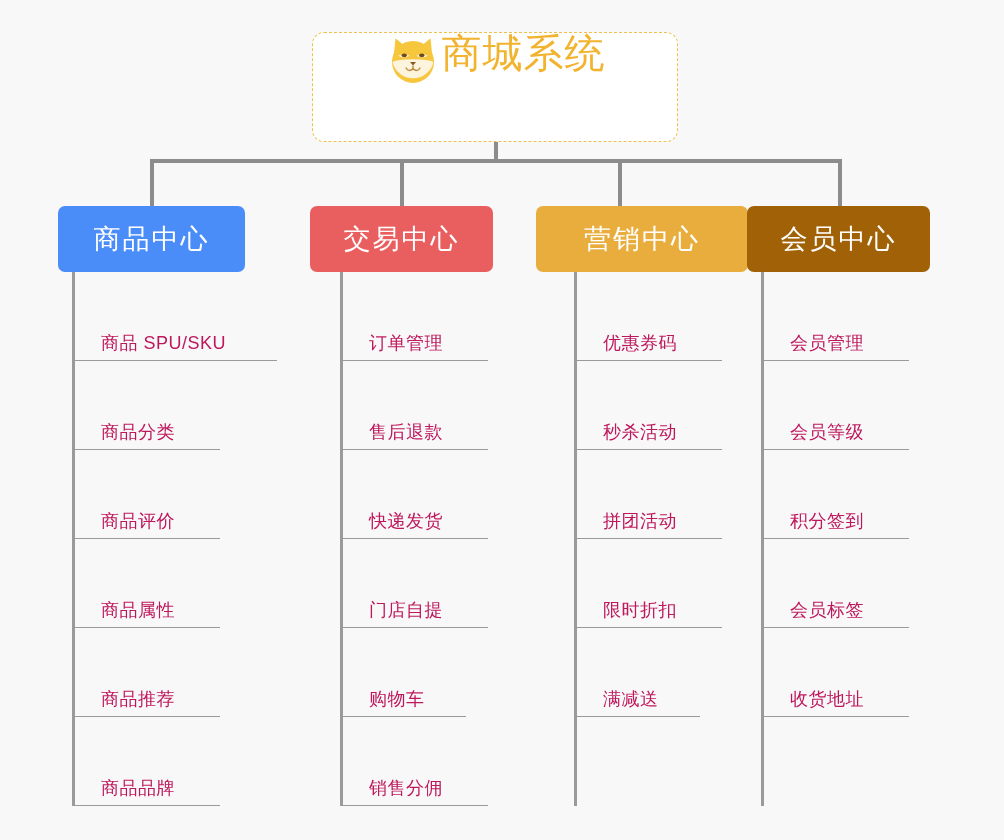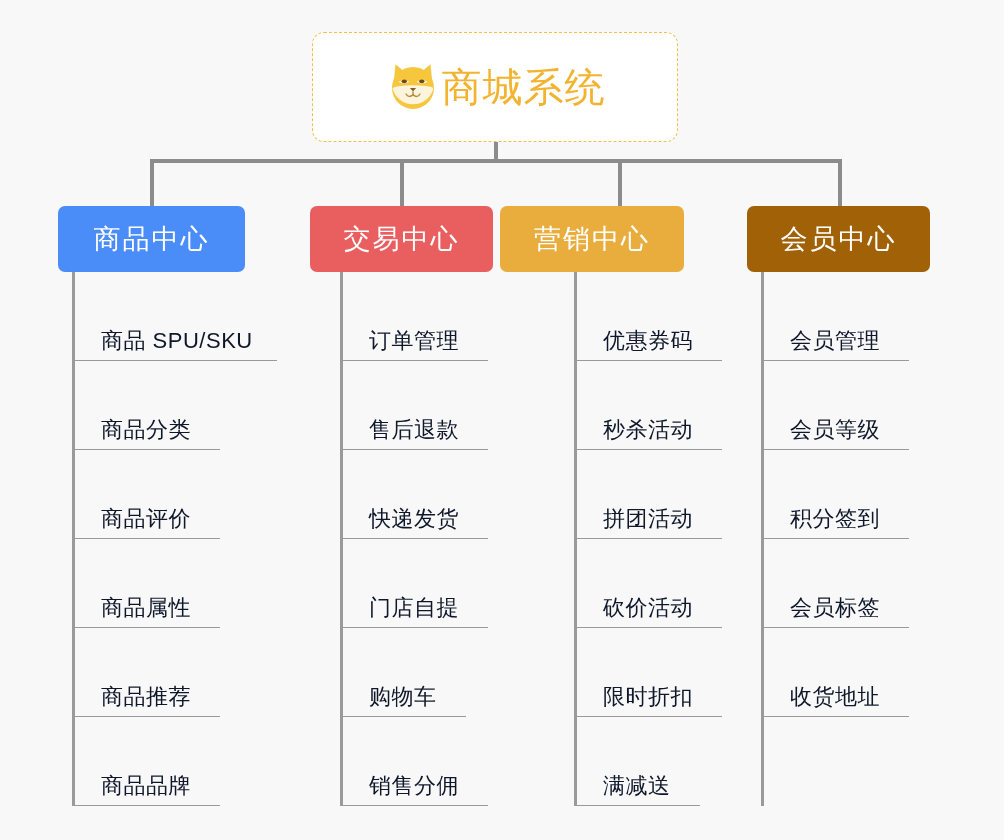--- a/index.html
+++ b/index.html
@@ -24,21 +24,20 @@
     position: absolute;
     left: 312px;
     top: 32px;
     width: 366px;
     height: 110px;
     box-sizing: border-box;
     background: #ffffff;
     border: 1.5px dashed #f0c04a;
     border-radius: 12px;
     display: flex;
-    align-items: center;
     justify-content: center;
     gap: 1px;
   }
   .root-title {
     font-size: 40px;
     color: #f2b430;
     letter-spacing: 1px;
     line-height: 1;
     white-space: nowrap;
   }
@@ -90,22 +89,22 @@
   }
   .leaf-item {
     position: relative;
     height: 89px;
     display: flex;
     align-items: flex-end;
     padding-left: 29px;
     box-sizing: border-box;
   }
   .leaf-text {
-    font-size: 22px;
-    color: #0f172a;
+    font-size: 18px;
+    color: #be185d;
     line-height: 1;
     padding-bottom: 9px;
     white-space: nowrap;
     letter-spacing: 0.5px;
   }
   .leaf-underline {
     position: absolute;
     left: 0;
     bottom: 0;
     height: 1.5px;
@@ -148,21 +147,21 @@
   <div class="conn conn-v" style="left: 400px; top: 159px; height: 47px; background: rgb(140, 140, 140);"></div>
   <div class="conn conn-v" style="left: 618px; top: 159px; height: 47px; background: rgb(140, 140, 140);"></div>
   <div class="conn conn-v" style="left: 838px; top: 159px; height: 47px; background: rgb(140, 140, 140);"></div>
 
   <div class="cat-box" style="left: 58px; width: 187px; background: rgb(75, 141, 248);">
     <span class="cat-label">商品中心</span>
   </div>
   <div class="cat-box" style="left: 310px; width: 183px; background: rgb(233, 94, 94);">
     <span class="cat-label">交易中心</span>
   </div>
-  <div class="cat-box" style="left: 500px; width: 184px; background: rgb(232, 173, 60);">
+  <div class="cat-box" style="left: 536px; width: 212px; background: rgb(232, 173, 60);">
     <span class="cat-label">营销中心</span>
   </div>
   <div class="cat-box" style="left: 747px; width: 183px; background: #a16207;">
     <span class="cat-label">会员中心</span>
   </div>
 
   <div class="leaf-col" style="left: 72px; width: 247px;">
     <div class="leaf-rail" style="height: 534px;"></div>
   <div class="leaf-item">
         <span class="leaf-text">商品 SPU/SKU</span>
@@ -224,24 +223,20 @@
       </div>
       <div class="leaf-item">
         <span class="leaf-text">秒杀活动</span>
         <div class="leaf-underline" style="width: 148px;"></div>
       </div>
       <div class="leaf-item">
         <span class="leaf-text">拼团活动</span>
         <div class="leaf-underline" style="width: 148px;"></div>
       </div>
       <div class="leaf-item">
-        <span class="leaf-text">砍价活动</span>
-        <div class="leaf-underline" style="width: 148px;"></div>
-      </div>
-      <div class="leaf-item">
         <span class="leaf-text">限时折扣</span>
         <div class="leaf-underline" style="width: 148px;"></div>
       </div>
       <div class="leaf-item">
         <span class="leaf-text">满减送</span>
         <div class="leaf-underline" style="width: 126px;"></div>
       </div>
     </div>
   <div class="leaf-col" style="left: 761px; width: 243px; text-align: center;">
     <div class="leaf-rail" style="height: 534px;"></div>

